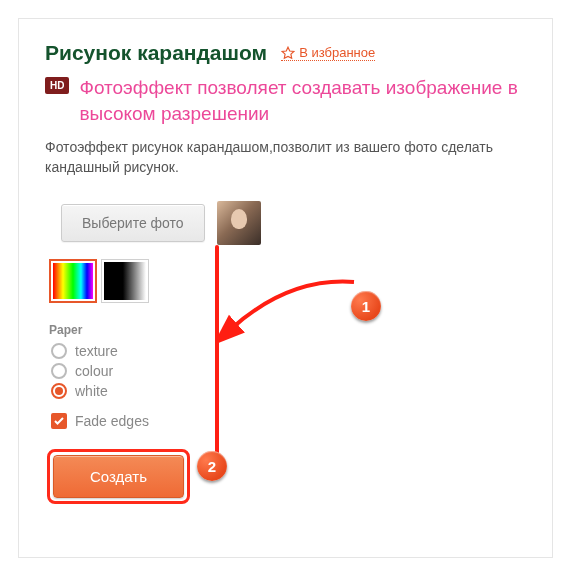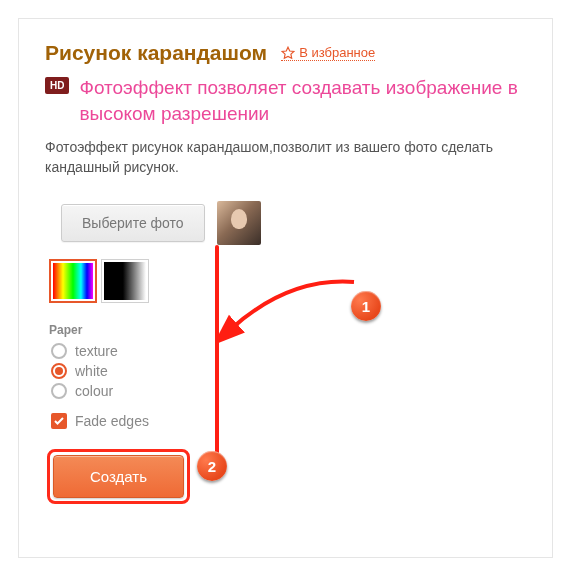--- a/index.html
+++ b/index.html
@@ -20,21 +20,21 @@
   }
   .header-row {
     display: flex;
     align-items: center;
     gap: 14px;
     margin-bottom: 10px;
   }
   .title {
     font-size: 21px;
     font-weight: bold;
-    color: #a16207;
+    color: #14532d;
   }
   .fav {
     display: flex;
     align-items: center;
     gap: 4px;
     color: #e7572a;
     font-size: 13px;
     text-decoration: none;
     border-bottom: 1px dotted #e7572a;
     cursor: pointer;
@@ -269,26 +269,26 @@
       </div>
   </div>
 
   <div class="group-label">Paper</div>
   <div class="radio-col">
     <label class="radio-item">
       <span class="radio"></span>
       <span>texture</span>
     </label>
     <label class="radio-item">
+      <span class="radio"></span>
+      <span>colour</span>
+    </label>
+    <label class="radio-item">
       <span class="radio checked"></span>
       <span>white</span>
-    </label>
-    <label class="radio-item">
-      <span class="radio"></span>
-      <span>colour</span>
     </label>
   </div>
 
   <label class="check-item">
     <span class="check">
       <svg viewBox="0 0 24 24" fill="none" stroke="#fff" stroke-width="4">
           <polyline points="4 12 9 17 20 6"></polyline>
         </svg>
     </span>
     <span>Fade edges</span>

